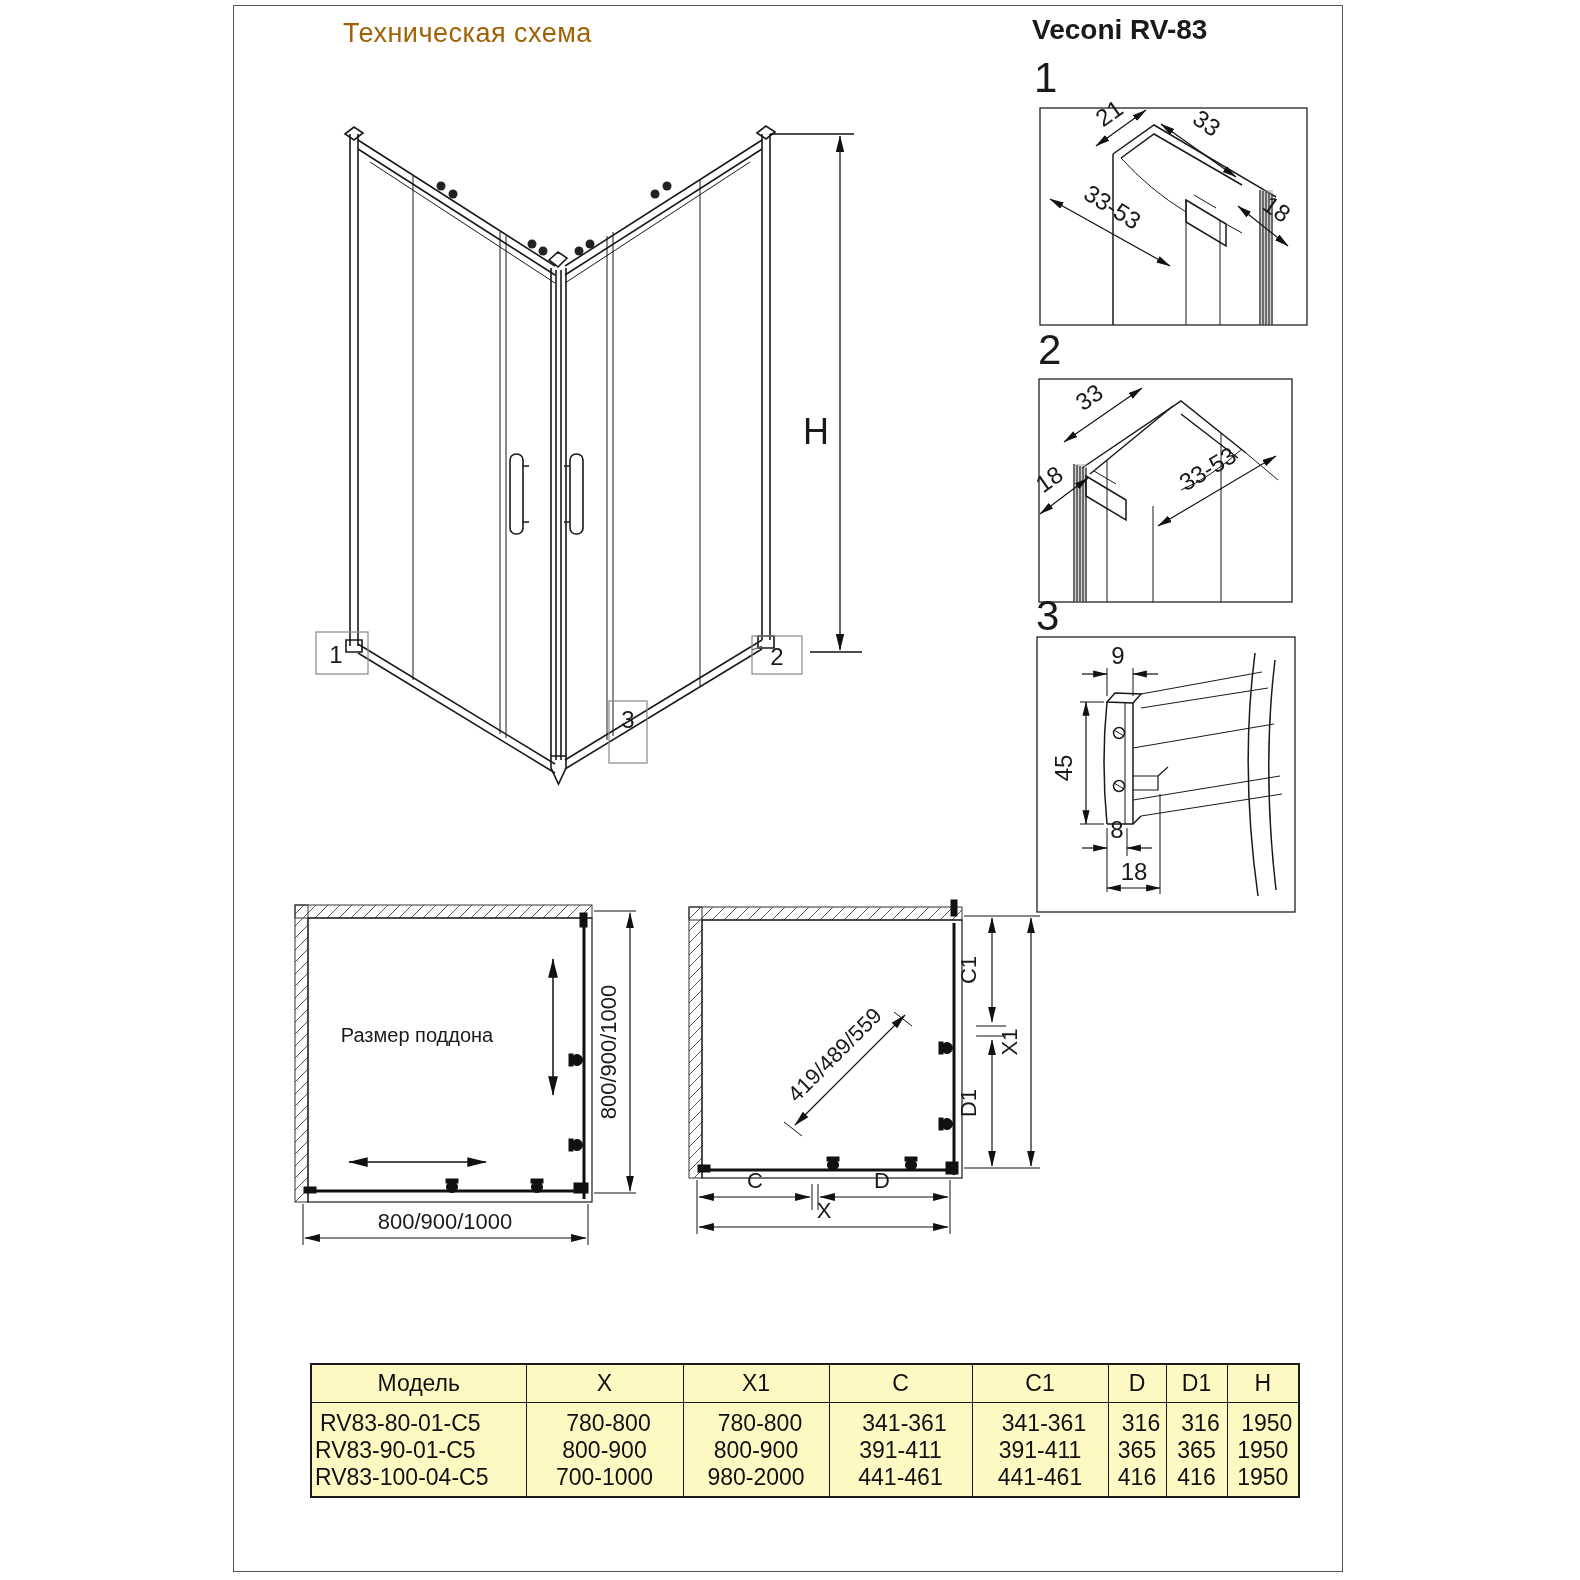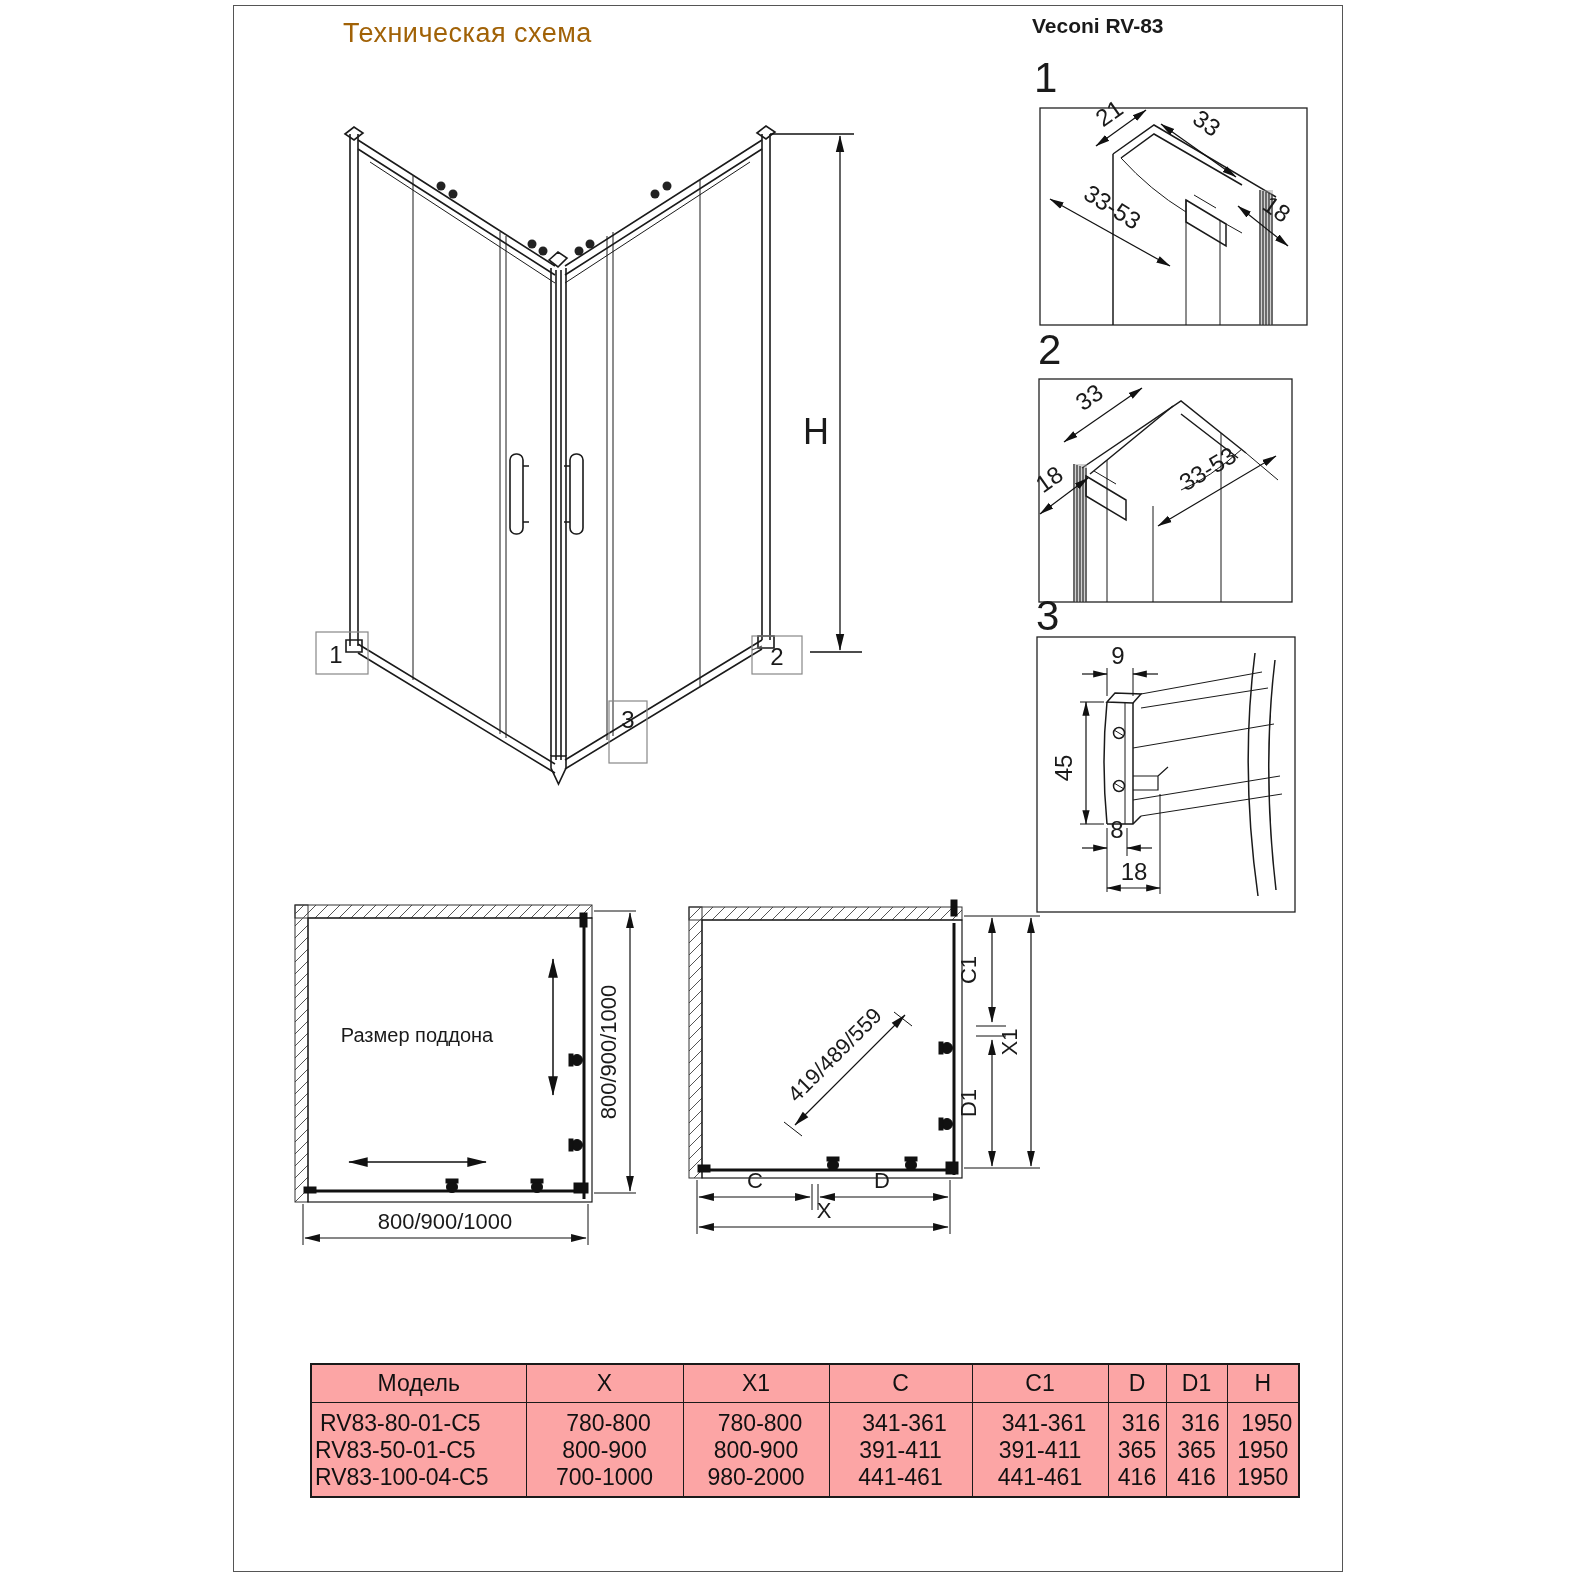--- a/index.html
+++ b/index.html
@@ -1,27 +1,27 @@
 <!DOCTYPE html>
 <html><head>
 <meta charset="utf-8">
 <style>
   html,body{margin:0;padding:0;background:#fff;}
   body{width:1580px;height:1580px;position:relative;font-family:"Liberation Sans",sans-serif;color:#111;}
   .frame{position:absolute;left:233px;top:5px;width:1108px;height:1565px;border:1.5px solid #555;}
   .abs{position:absolute;}
   .title{font-size:27px;color:#a16207;letter-spacing:.5px;}
-  .brand{font-size:21px;font-weight:600;color:#1a1a1a;}
+  .brand{font-size:28px;font-weight:600;color:#1a1a1a;}
   .detnum{font-size:42px;color:#1a1a1a;}
   svg{position:absolute;overflow:visible;}
   svg text{font-family:"Liberation Sans",sans-serif;fill:#1a1a1a;}
   .dimtxt{font-size:24px;}
   .dimtxt2{font-size:22px;}
   
-  .spec{position:absolute;left:310px;top:1363px;border-collapse:collapse;table-layout:fixed;width:988px;background:#fca5a5;}
+  .spec{position:absolute;left:310px;top:1363px;border-collapse:collapse;table-layout:fixed;width:988px;background:#fef9c3;}
   .spec,ate{color:#111;}
   .spec th,.spec td{border-left:1.5px solid #1a1a1a;border-right:1.5px solid #1a1a1a;
      font-size:23px;font-weight:normal;text-align:center;padding:0;}
   .spec thead th{height:37px;border-bottom:1.5px solid #1a1a1a;}
   .spec{border:2px solid #1a1a1a;}
   .spec tbody td{height:26px;}
   .spec tbody tr:first-child td{padding-top:7px;padding-left:8px;}
   .spec tbody tr:last-child td{padding-bottom:5px;}
   .spec td.model{text-align:left;padding-left:3px;}
 </style>
@@ -322,21 +322,21 @@
       <td class="model">RV83-80-01-C5</td>
       <td>780-800</td>
       <td>780-800</td>
       <td>341-361</td>
       <td>341-361</td>
       <td>316</td>
       <td>316</td>
       <td>1950</td>
     </tr>
     <tr>
-      <td class="model">RV83-50-01-C5</td>
+      <td class="model">RV83-90-01-C5</td>
       <td>800-900</td>
       <td>800-900</td>
       <td>391-411</td>
       <td>391-411</td>
       <td>365</td>
       <td>365</td>
       <td>1950</td>
     </tr>
     <tr>
       <td class="model">RV83-100-04-C5</td>

